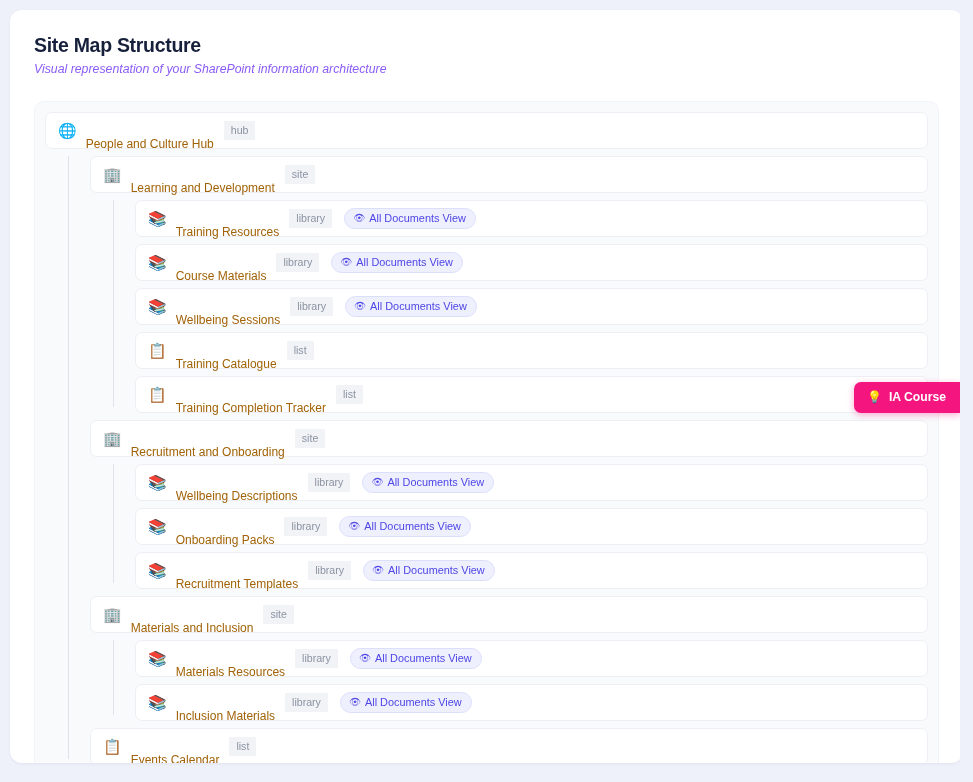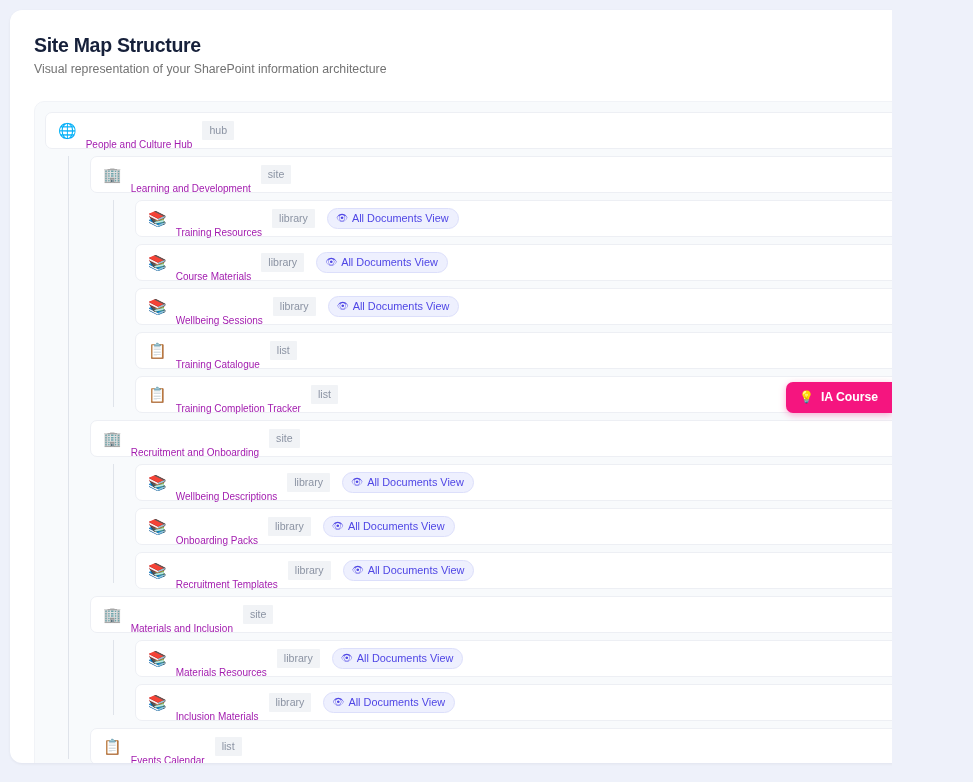--- a/index.html
+++ b/index.html
@@ -7,21 +7,21 @@
   html, body {
     width: 973px;
     height: 782px;
     background: #eef1fa;
     font-family: "Liberation Sans", sans-serif;
     -webkit-font-smoothing: antialiased;
   }
 
   .page {
     position: relative;
-    width: 892px;
+    width: 960px;
     height: 782px;
     background: #eef1fa;
     padding: 10px 10px 14px 10px;
     overflow: hidden;
   }
 
   .card {
     position: relative;
     width: 953px;
     height: 753px;
@@ -36,22 +36,23 @@
   .page-title {
     font-size: 19.5px;
     font-weight: bold;
     color: #16203a;
     letter-spacing: -0.3px;
     line-height: 26px;
   }
   .page-subtitle {
     margin-top: 3px;
     font-size: 12.3px;
-    color: #737373;
+    color: #8b5cf6;
     line-height: 17px;
+    font-style: italic;
   }
 
   
   .tree-panel {
     margin-top: 23px;
     width: 905px;
     background: #f8fafc;
     border: 1px solid #f1f3f7;
     border-radius: 10px;
     padding: 10px 10px 12px 10px;
@@ -90,22 +91,22 @@
   .node > .row { margin-bottom: 7px; }
 
   .row-icon {
     font-size: 15px;
     line-height: 1;
     margin-right: 9px;
     flex: none;
   }
 
   .row-label {
-    font-size: 10px;
-    color: #a21caf;
+    font-size: 12px;
+    color: #a16207;
     font-weight: 500;
     white-space: nowrap;
     margin-top: 27px;
   }
 
   .badge {
     margin-left: 10px;
     background: #f1f3f6;
     color: #8b93a3;
     font-size: 10.6px;

